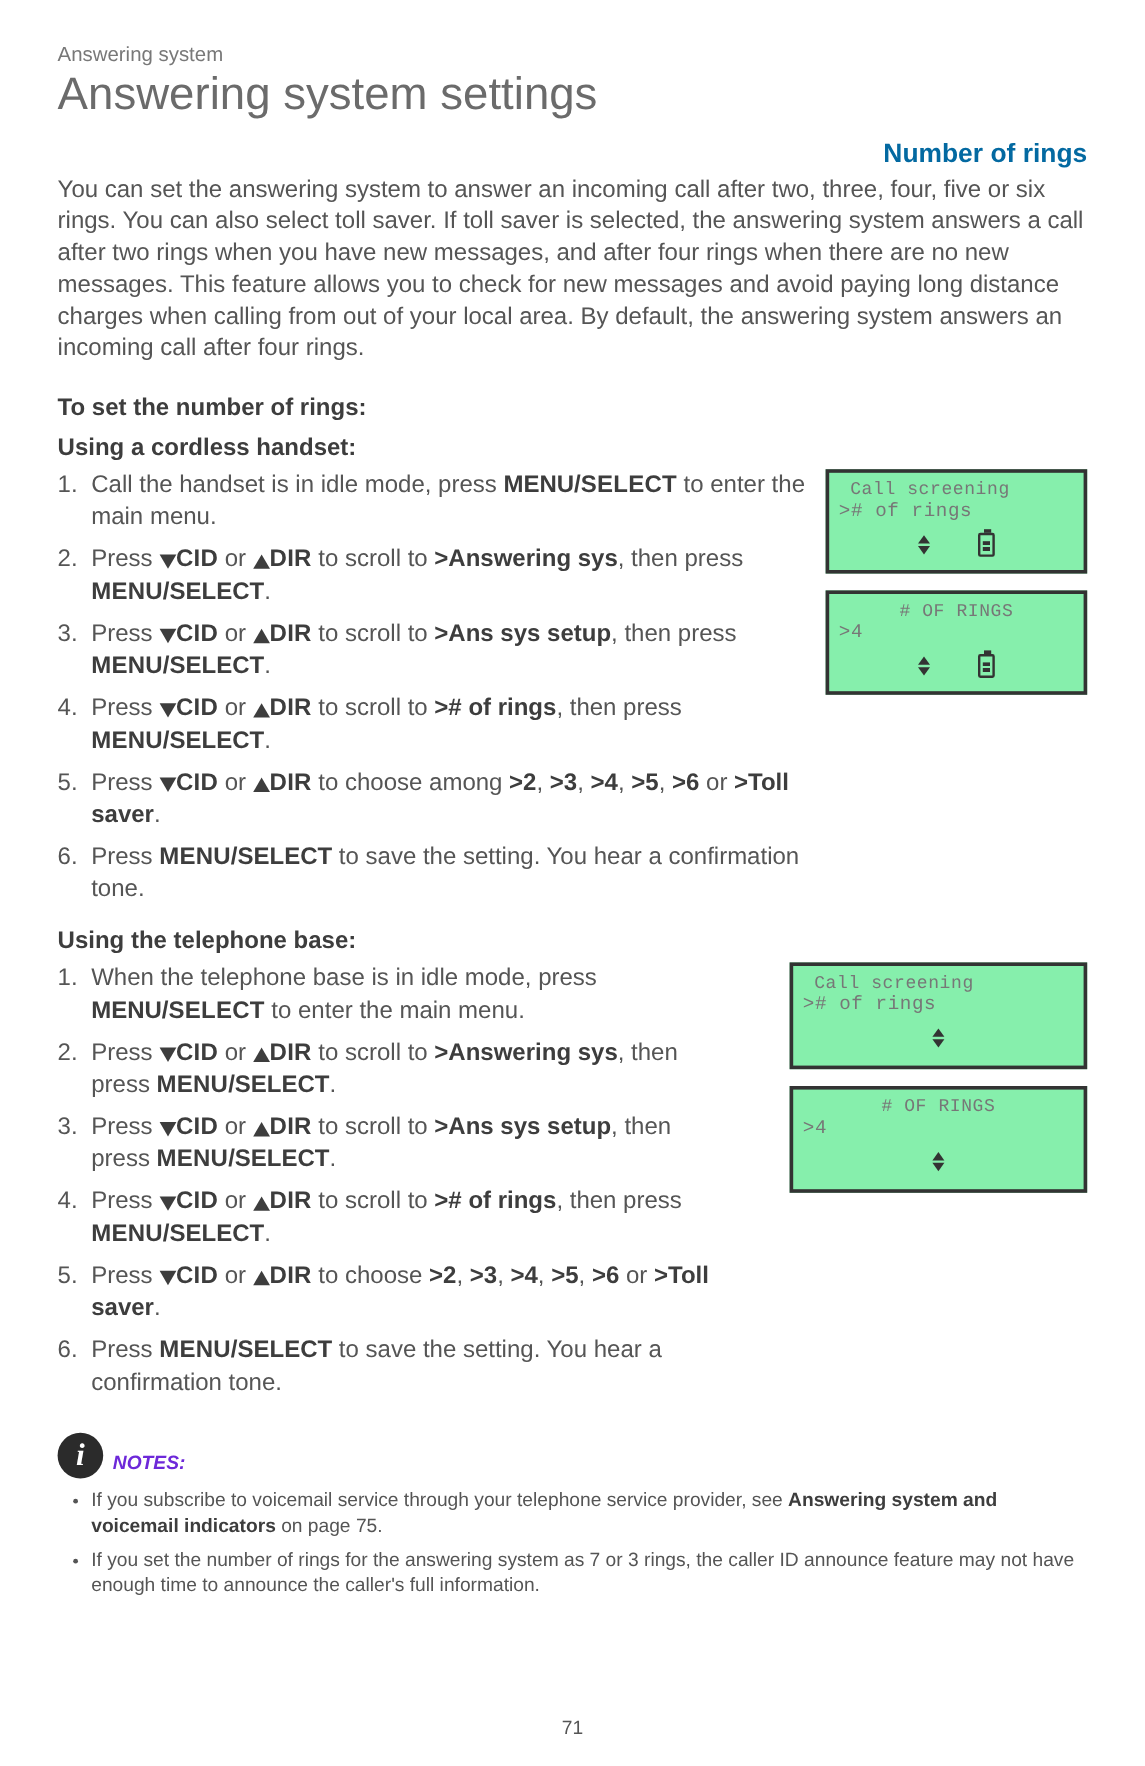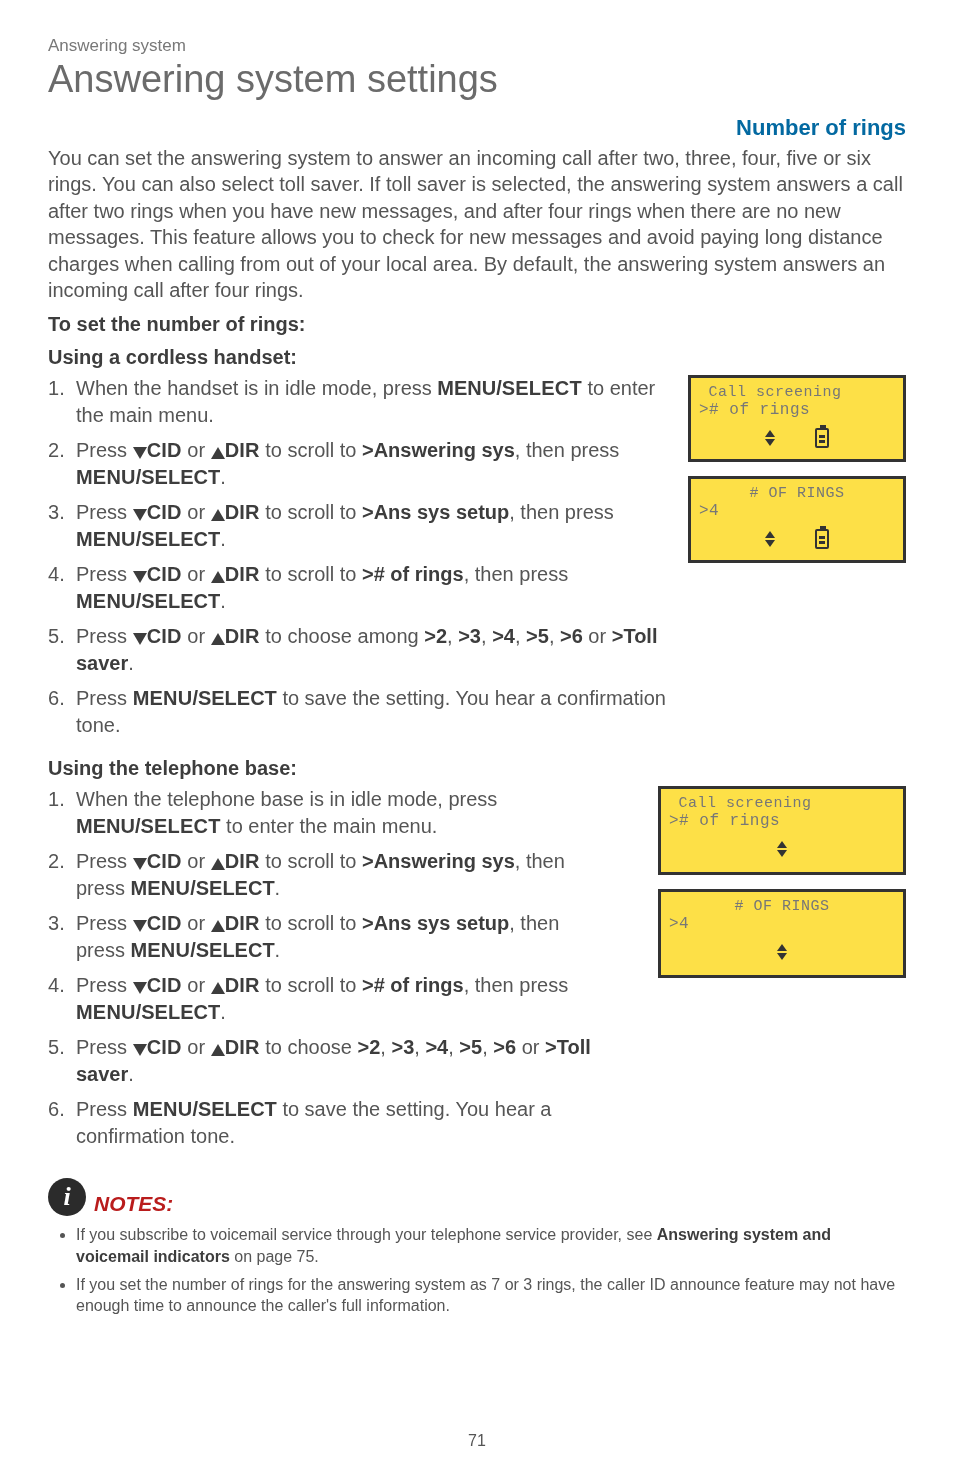--- a/index.html
+++ b/index.html
@@ -7,21 +7,21 @@
   body {
     font-family: "Helvetica Neue", Arial, sans-serif;
     color: #4a4a4a;
     padding: 36px 48px 30px 48px;
     position: relative;
   }
   .breadcrumb { font-size: 17px; color: #787878; margin-bottom: 2px; }
   .section-title { font-size: 38px; color: #6b6b6b; font-weight: 400; margin-bottom: 14px; }
   .h2 { font-size: 22px; font-weight: 700; color: #0369a1; margin: 10px 0 4px; text-align: right; }
   .h3 { font-size: 20px; font-weight: 700; color: #3d3d3d; margin: 10px 0 6px; }
-  .para { font-size: 20px; line-height: 1.32; color: #555; margin-bottom: 10px; }
+  .para { font-size: 20px; line-height: 1.32; color: #555; margin-bottom: 26px; }
   ol { list-style: none; counter-reset: step; padding-left: 0; }
   ol > li {
     counter-increment: step;
     font-size: 20px;
     line-height: 1.35;
     color: #555;
     position: relative;
     padding-left: 28px;
     margin-bottom: 8px;
   }
@@ -36,21 +36,21 @@
   .tri-down, .tri-up { display:inline-block; width:0; height:0; vertical-align: -2px; }
   .tri-down { border-left:7px solid transparent; border-right:7px solid transparent; border-top:12px solid #3d3d3d; }
   .tri-up   { border-left:7px solid transparent; border-right:7px solid transparent; border-bottom:12px solid #3d3d3d; }
 
   .row { display: flex; align-items: flex-start; gap: 14px; }
   .grow { flex: 1; min-width: 0; }
 
   .lcd {
     border: 3px solid #333;
     width: 218px;
-    background: #fde047;
+    background: #86efac;
     font-family: "Courier New", monospace;
     color: #777;
     padding: 6px 8px 8px;
     margin-bottom: 14px;
   }
   .lcd.small { width: 248px; padding: 6px 8px 10px; }
   .lcd .title { font-size: 15px; letter-spacing: .5px; white-space: pre; }
   .lcd .title.center { text-align: center; }
   .lcd .line1 { font-size: 15px; letter-spacing: .5px; white-space: pre; text-align: left; }
   .lcd .line2 { font-size: 16px; letter-spacing: .5px; text-align: left; }
@@ -64,21 +64,21 @@
   .lcd .batt::before { content:""; position:absolute; top:-5px; left:3px; width:6px; height:3px; background:#333; }
   .lcd .batt::after  { content:""; position:absolute; left:2px; right:2px; bottom:2px; top:5px; background: repeating-linear-gradient(#333,#333 3px,transparent 3px,transparent 5px); }
 
   .notes-head { display:flex; align-items:center; gap:8px; margin: 20px 0 8px; }
   .info-icon {
     width: 38px; height: 38px; border-radius: 50%; background:#2b2b2b;
     display:flex; align-items:center; justify-content:center;
     font-family: Georgia, "Times New Roman", serif;
     color:#fff; font-weight:700; font-style: italic; font-size: 26px;
   }
-  .notes-label { font-size: 21px; font-weight:700; font-style: italic; color:#b91c1c;margin-top:14px; }
+  .notes-label { font-size: 16px; font-weight:700; font-style: italic; color:#6d28d9;margin-top:14px; }
   ul.notes { list-style: disc; padding-left: 28px; }
   ul.notes li { font-size: 16px; line-height: 1.35; color:#555; margin-bottom: 6px; }
   .page-num { position:absolute; bottom:22px; left:0; right:0; text-align:center; font-size:16px; color:#555; }
 
   
   .step-wrap-1 { max-width: 610px; }
   .step-wrap-2 { max-width: 560px; }
 </style>
 </head>
 <body>
@@ -89,21 +89,21 @@
 <div class="h2">Number of rings</div>
 <p class="para">You can set the answering system to answer an incoming call after two, three, four, five or six rings. You can also select toll saver. If toll saver is selected, the answering system answers a call after two rings when you have new messages, and after four rings when there are no new messages. This feature allows you to check for new messages and avoid paying long distance charges when calling from out of your local area. By default, the answering system answers an incoming call after four rings.</p>
 
 <div class="h3">To set the number of rings:</div>
 <div class="h3">Using a cordless handset:</div>
 
 <div class="row">
   <div class="grow">
     <ol>
       <li>
-        <span>When the handset is in idle mode, press </span><span class="b">MENU/</span><span class="sc">SELECT</span><span> to enter the main menu.</span>
+        <span>Call the handset is in idle mode, press </span><span class="b">MENU/</span><span class="sc">SELECT</span><span> to enter the main menu.</span>
       </li>
       <li class="step-wrap-1">
         <span>Press </span><span class="tri-down"></span><span class="sc">CID</span><span> or </span><span class="tri-up"></span><span class="sc">DIR</span><span> to scroll to </span><span class="b">&gt;Answering sys</span><span>, then press </span><span class="sc">MENU</span><span class="b">/SELECT</span><span>.</span>
       </li>
       <li class="step-wrap-1">
         <span>Press </span><span class="tri-down"></span><span class="sc">CID</span><span> or </span><span class="tri-up"></span><span class="sc">DIR</span><span> to scroll to </span><span class="b">&gt;Ans sys setup</span><span>, then press </span><span class="sc">MENU</span><span class="b">/SELECT</span><span>.</span>
       </li>
       <li class="step-wrap-1">
         <span>Press </span><span class="tri-down"></span><span class="sc">CID</span><span> or </span><span class="tri-up"></span><span class="sc">DIR</span><span> to scroll to </span><span class="b">&gt;# of rings</span><span>, then press </span><span class="sc">MENU</span><span class="b">/SELECT</span><span>.</span>
       </li>

